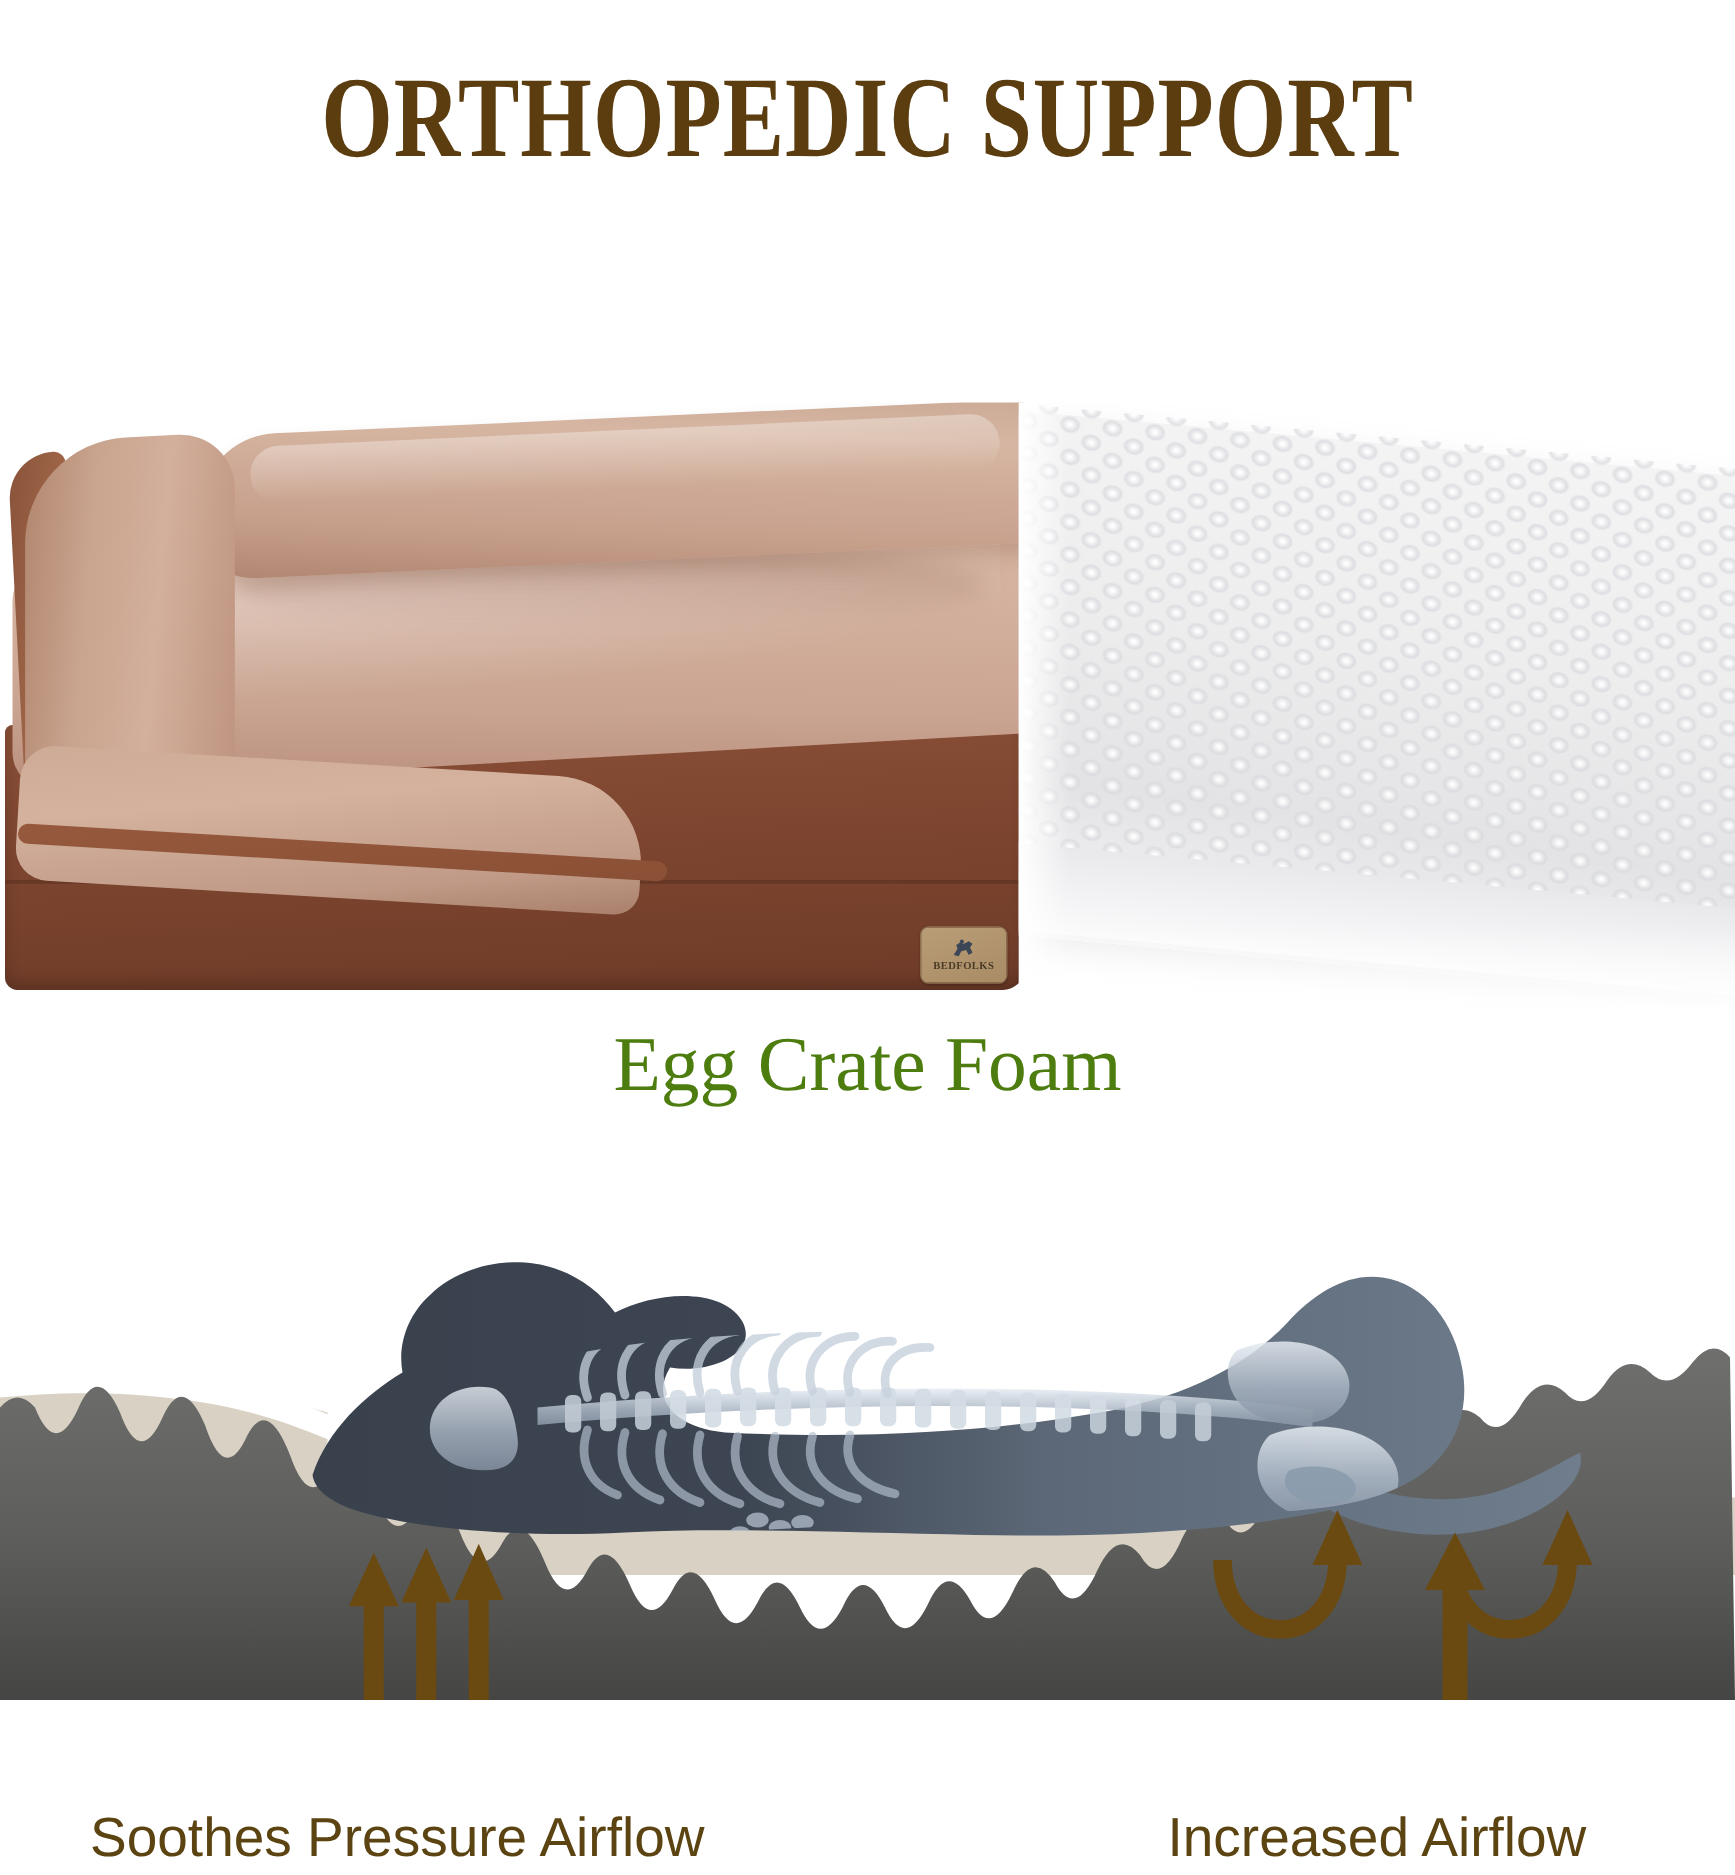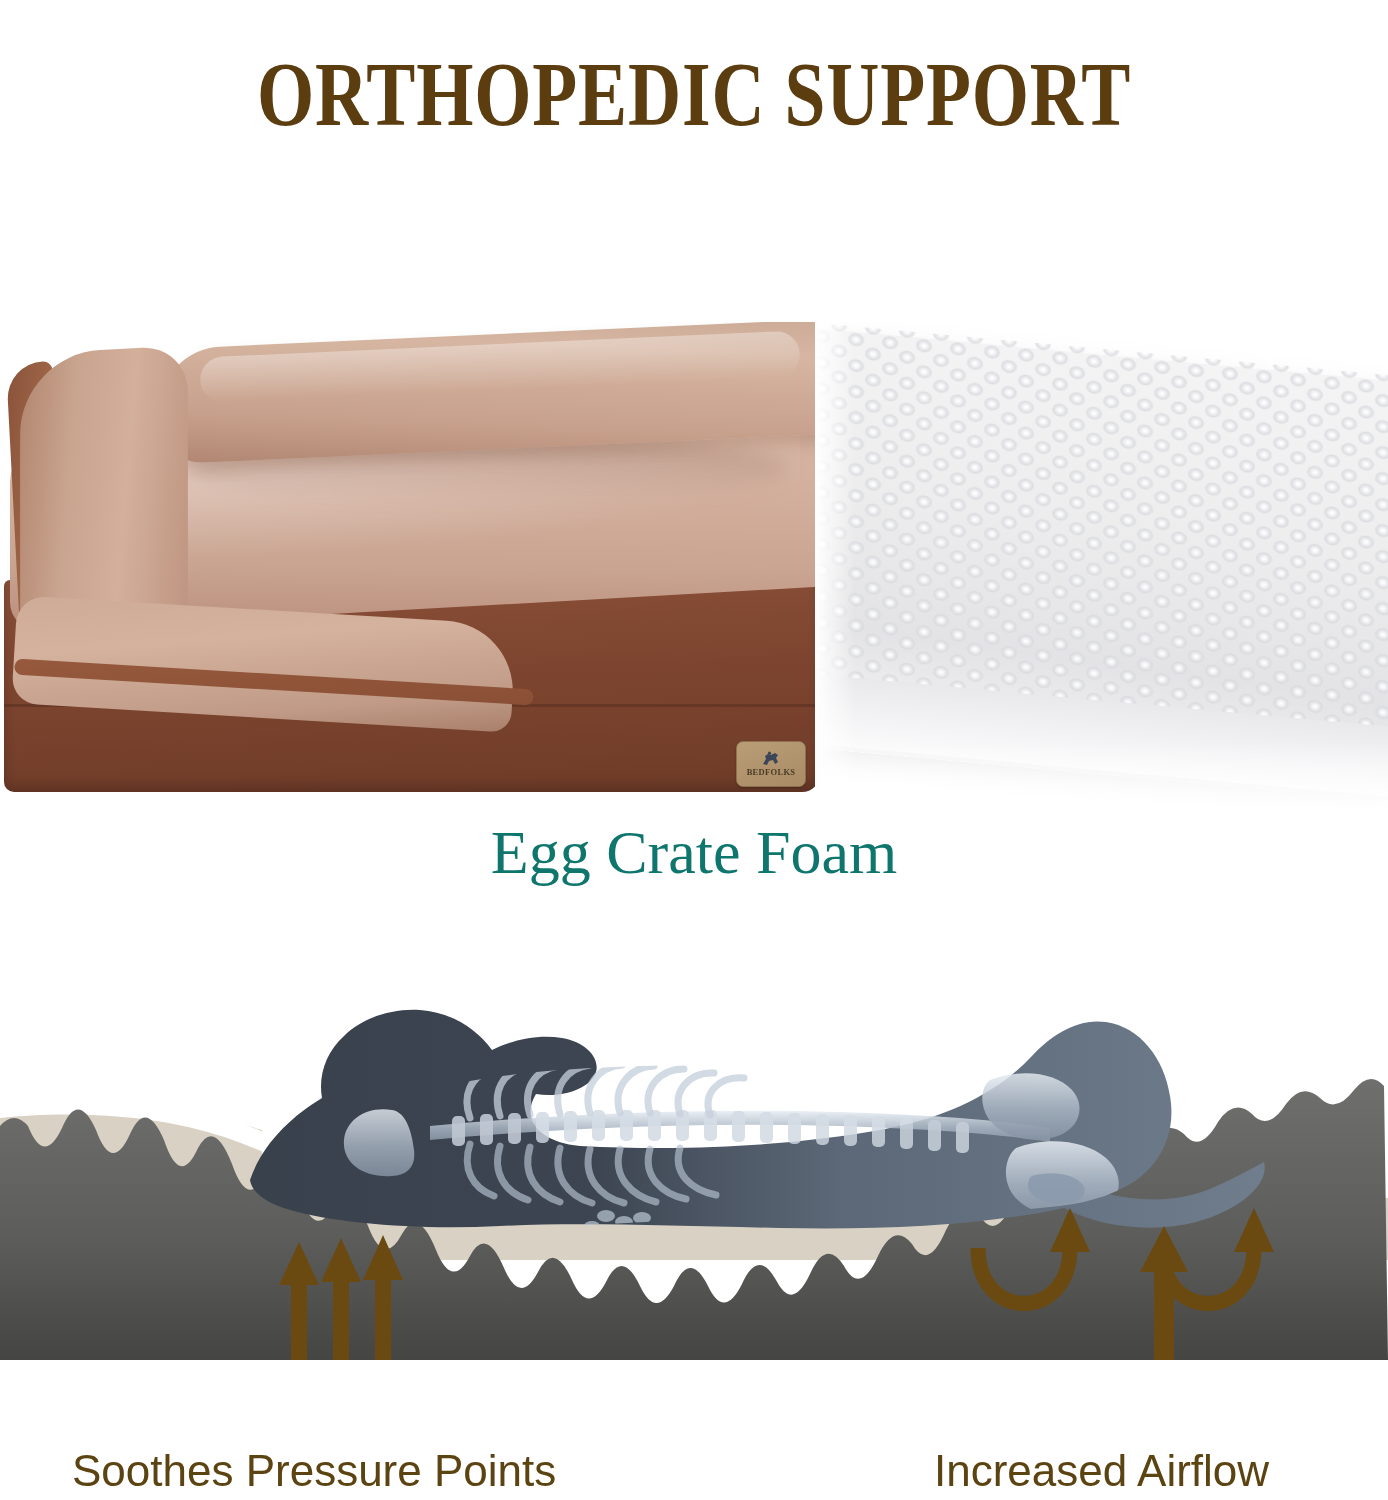--- a/index.html
+++ b/index.html
@@ -132,21 +132,21 @@
   }
   .foam-fade-b{
     position:absolute;left:0;bottom:0;width:573px;height:70px;
     background:linear-gradient(0deg,rgba(255,255,255,1),rgba(255,255,255,0));
   }
 
   
   #caption{
     position:absolute;left:0;top:818px;width:1388px;text-align:center;
     font-family:"Liberation Serif","DejaVu Serif",serif;
-    font-size:62px;line-height:1.1;color:#0f766e;white-space:nowrap;
+    font-size:62px;line-height:1.1;color:#4d7c0f;white-space:nowrap;
   }
 
   
   #diagram{position:absolute;left:0;top:930px;width:1388px;height:430px;}
   #diagram svg{display:block;width:1388px;height:430px;}
 
   
   .blabel{
     position:absolute;top:1446px;
     font-family:"Liberation Sans",sans-serif;
@@ -363,14 +363,14 @@
     <path d="M1162 318 C1162 392 1254 392 1254 318"></path>
   </g>
   <g fill="#6b4a11">
     <path d="M1050 322 L1070 278 L1090 322 Z"></path>
     <path d="M1234 322 L1254 278 L1274 322 Z"></path>
     <path d="M1154 430 L1154 342 L1140 342 L1164 296 L1188 342 L1174 342 L1174 430 Z"></path>
   </g>
 </svg>
 </div>
 
-<div class="blabel" id="label-left">Soothes Pressure Points</div>
+<div class="blabel" id="label-left">Soothes Pressure Airflow</div>
 <div class="blabel" id="label-right">Increased Airflow</div>
 
 </body></html>

